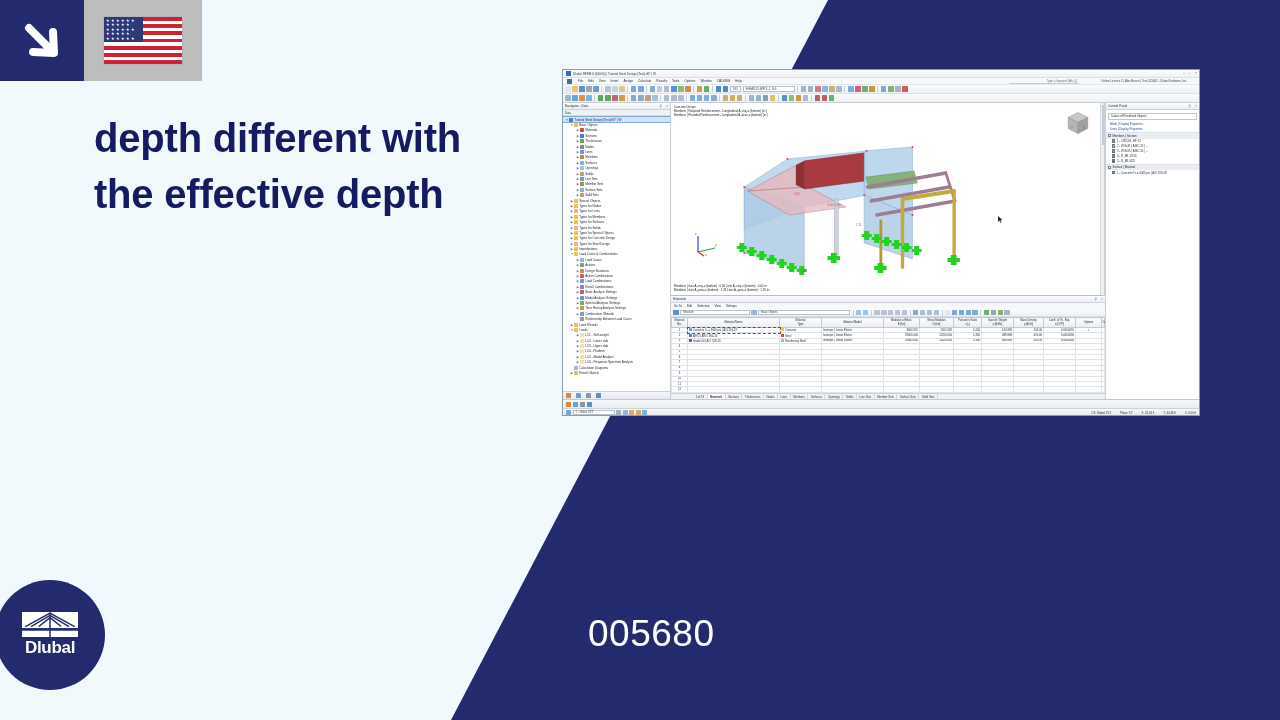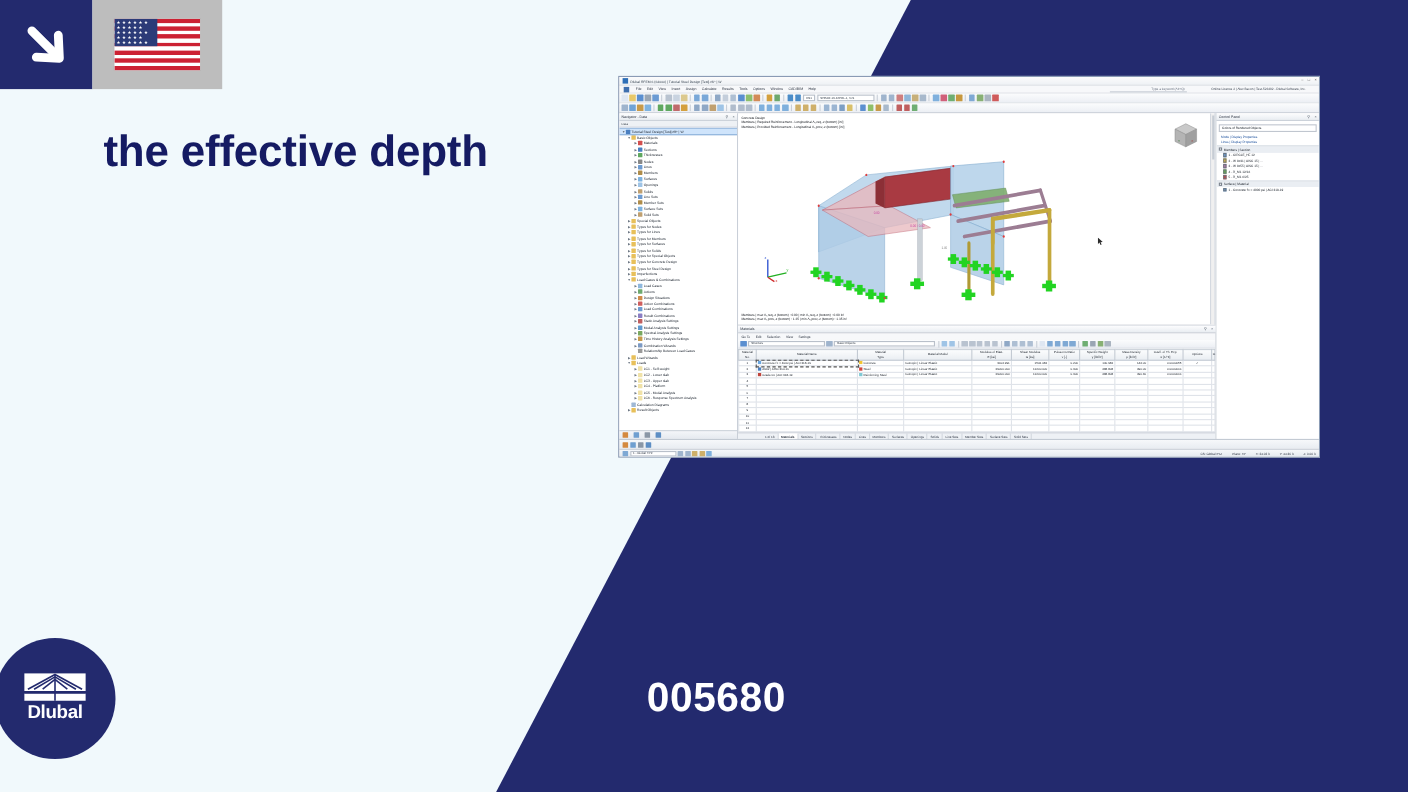--- a/index.html
+++ b/index.html
@@ -89,21 +89,21 @@
     display: flex; align-items: center; z-index: 6;
   }
   #faq-badge {
     background: #4bb3e0; color: #ffffff;
     font-size: 33px; font-weight: bold;
     padding: 8px 20px 10px 20px;
     letter-spacing: 0.5px;
     line-height: 1;
   }
   #faq-number {
-    color: #ffffff; font-size: 37px; font-weight: bold;
+    color: #ffffff; font-size: 37px; font-weight: normal;
     margin-left: 22px; letter-spacing: 0.5px;
   }
 
   
   #app {
     position: absolute; left: 562px; top: 69px;
     width: 638px; height: 347px;
     background: #f0f0f0;
     border: 1px solid #8a9bb5;
     z-index: 6;
@@ -270,20 +270,21 @@
       <div class="stripe" style="top:21.69px"></div>
       <div class="stripe" style="top:28.92px"></div>
       <div class="stripe" style="top:36.15px"></div>
       <div class="stripe" style="top:43.38px"></div>
       <div class="canton">★★★★★★<br>★★★★★<br>★★★★★★<br>★★★★★<br>★★★★★★</div>
     </div>
   </div>
 </div>
 
 <div id="title">
+  <div>depth different with</div>
   <div>the effective depth</div>
 </div>
 
 <div id="logo">
   <svg id="logo-mark" viewBox="0 0 100 46">
     <rect x="0" y="0" width="100" height="29" fill="#ffffff"></rect>
     <rect x="0" y="33" width="100" height="13" fill="#ffffff"></rect>
     <g stroke="#232a6e" stroke-width="2.6" fill="none">
       <line x1="50" y1="1" x2="50" y2="46"></line>
       <line x1="50" y1="2" x2="6" y2="26"></line>

